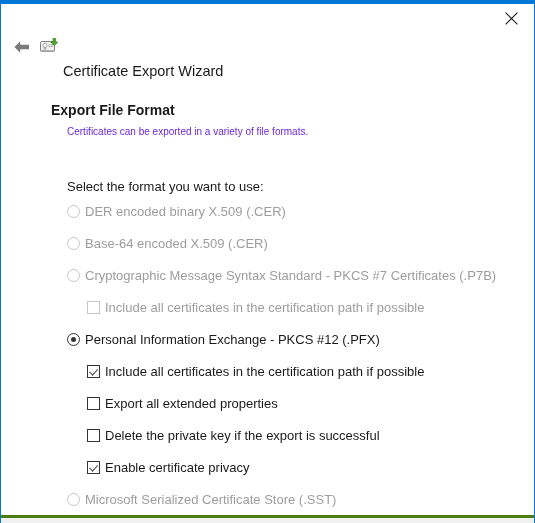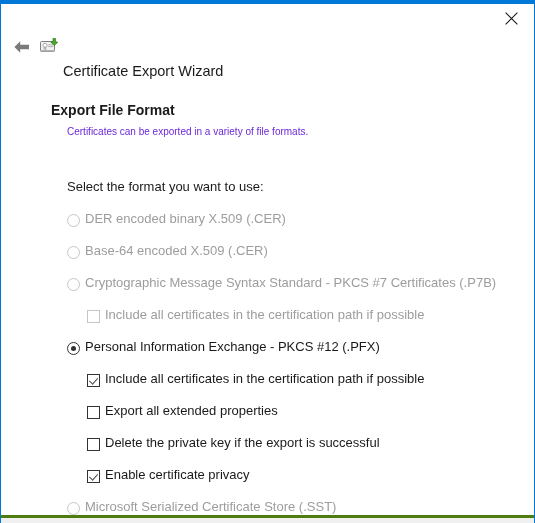--- a/index.html
+++ b/index.html
@@ -108,21 +108,21 @@
   }
   #prompt {
     font-size: 13px;
     color: #1a1a1a;
     line-height: 17px;
     margin-bottom: 8px;
   }
 
   .option-row {
     display: flex;
-    align-items: flex-end;
+    align-items: flex-start;
     line-height: 17px;
     margin-bottom: 0;
     height: 24px;
     cursor: default;
     margin-top: 8px;
   }
   .option-row.lvl1 { padding-left: 20px; }
 
   .opt-label {
     font-size: 13px;

